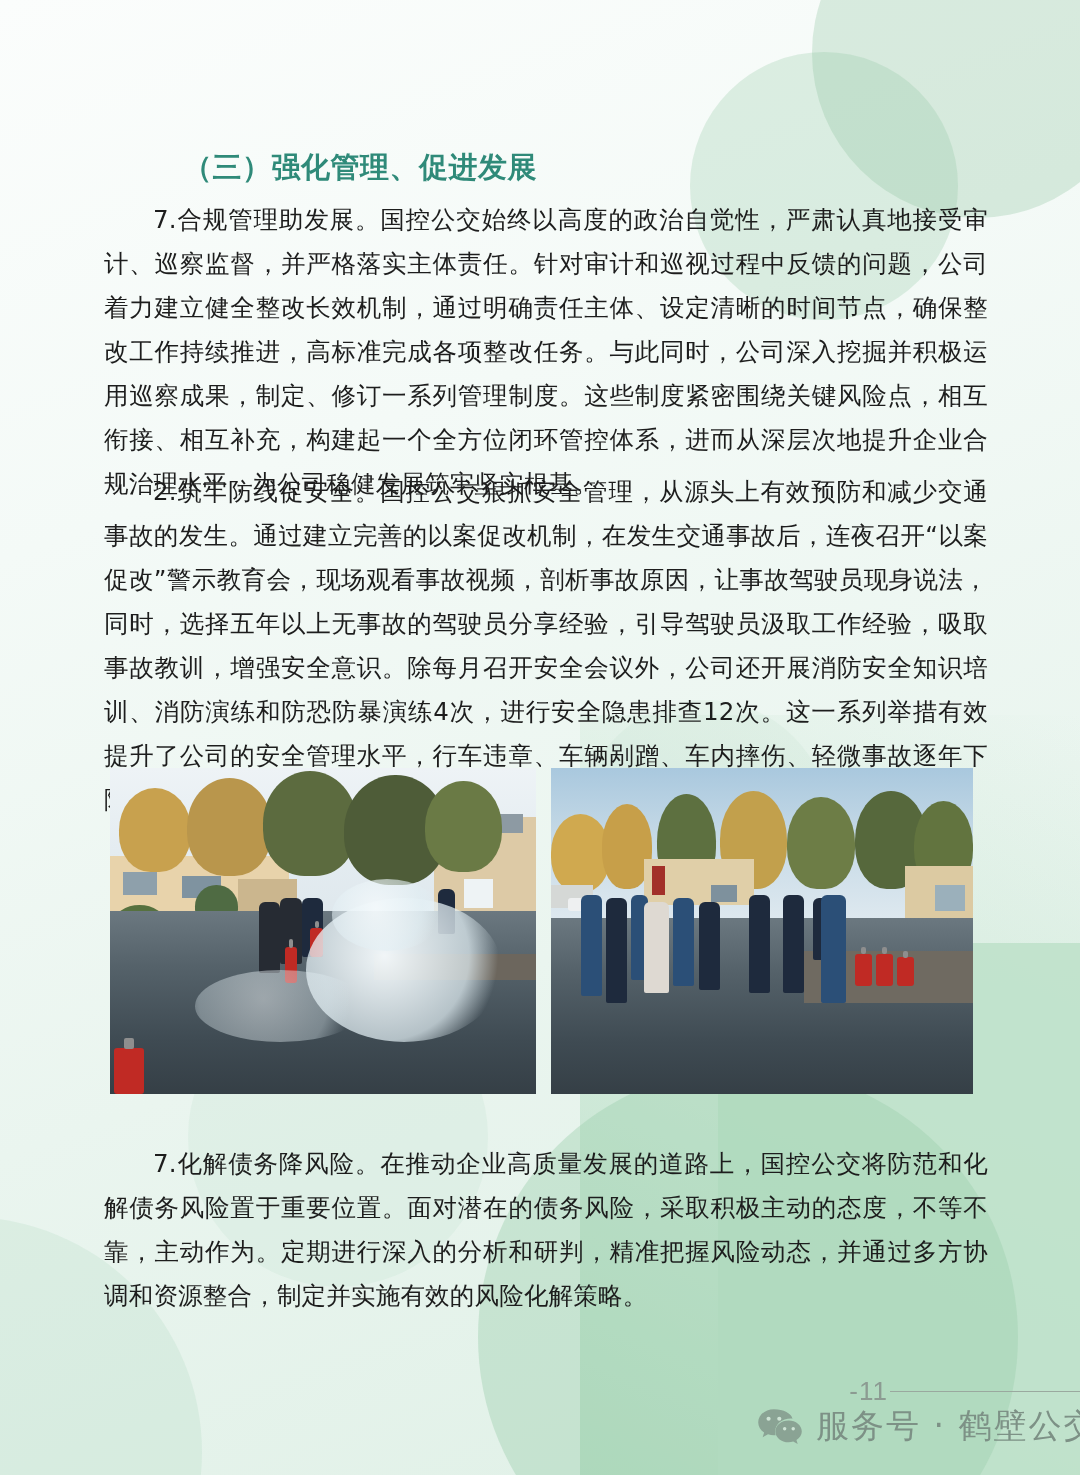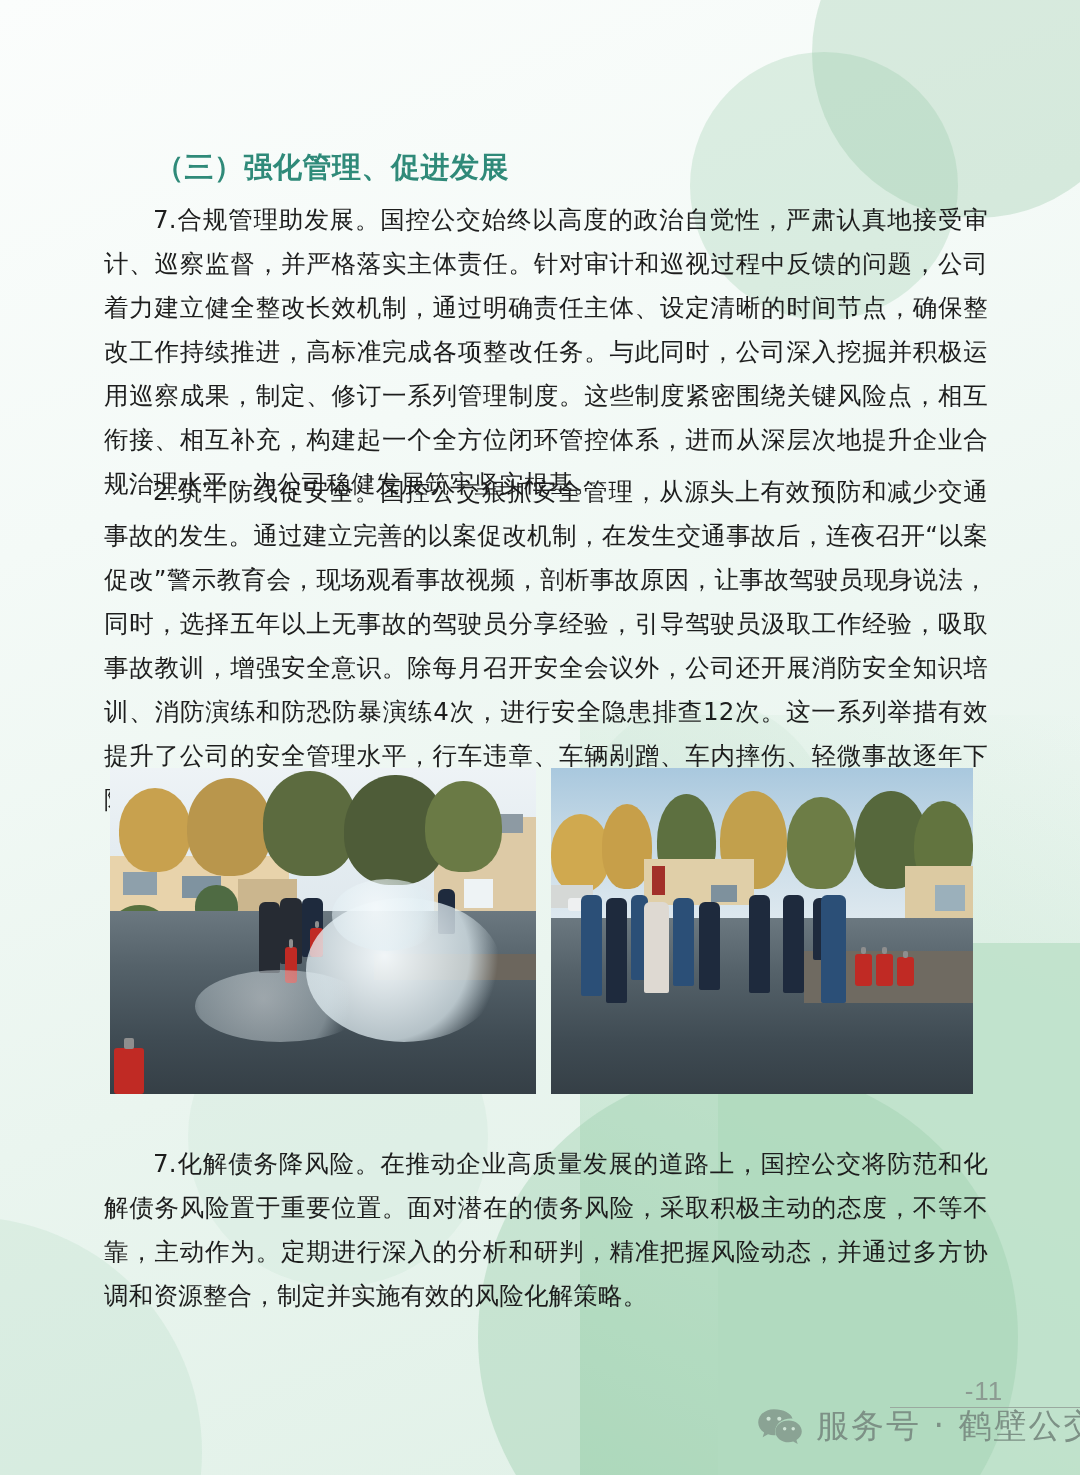--- a/index.html
+++ b/index.html
@@ -73,21 +73,21 @@
   }
 
   
   #content {
     position: absolute;
     inset: 0;
   }
 
   .heading {
     position: absolute;
-    left: 155px;
+    left: 183px;
     top: 148px;
     font-size: 29px;
     font-weight: bold;
     color: #2f8a79;
     letter-spacing: .5px;
     white-space: nowrap;
   }
 
   .para {
     position: absolute;
@@ -160,21 +160,20 @@
   }
 
   
   .page-num-wrap {
     position: absolute;
     right: 0;
     top: 1376px;
     display: flex;
     align-items: center;
     gap: 0;
-    flex-direction: column;
   }
   .page-num {
     font-size: 26px;
     color: #8c9b92;
     letter-spacing: 1px;
     font-family: "Liberation Sans", sans-serif;
   }
   .page-rule {
     width: 190px;
     height: 1px;

